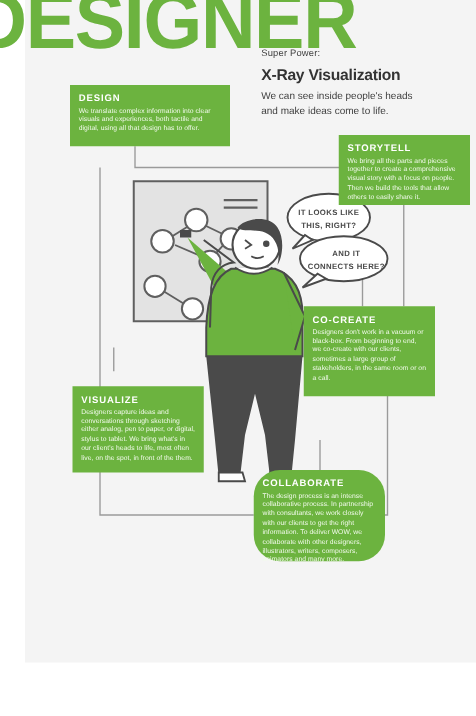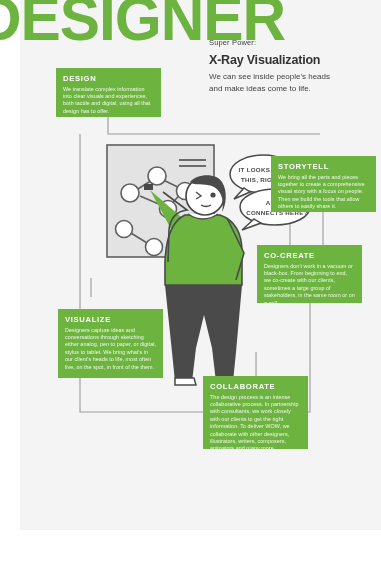--- a/index.html
+++ b/index.html
@@ -95,25 +95,25 @@
     margin-bottom: 2.5px;
     color: #ffffff;
   }
   .card .card-body {
     font-size: 5.4px;
     line-height: 7.4px;
     color: #f2faec;
     letter-spacing: .05px;
   }
 
-  #card-design     { left: 36px;  top: 68px;  width: 105px; height: 49px; }
-  #card-storytell  { left: 251px; top: 108px; width: 105px; height: 56px; margin-top: 48px; }
-  #card-cocreate   { left: 237px; top: 245px; width: 105px; height: 58px; }
+  #card-design     { left: 36px;  top: 68px;  width: 128px; height: 49px; }
+  #card-storytell  { left: 251px; top: 108px; width: 105px; height: 56px; }
+  #card-cocreate   { left: 223px; top: 245px; width: 105px; height: 72px; }
   #card-visualize  { left: 38px;  top: 297px; width: 105px; height: 69px; margin-top: 12px; }
-  #card-collaborate{ left: 183px; top: 376px; width: 105px; height: 73px; }
+  #card-collaborate{ left: 183px; top: 376px; width: 105px; height: 73px; border-radius: 21px; }
 
   
   #illustration {
     position: absolute;
     left: 0; top: 0;
     width: 361px; height: 530px;
     z-index: 6;
     pointer-events: none;
   }
 

